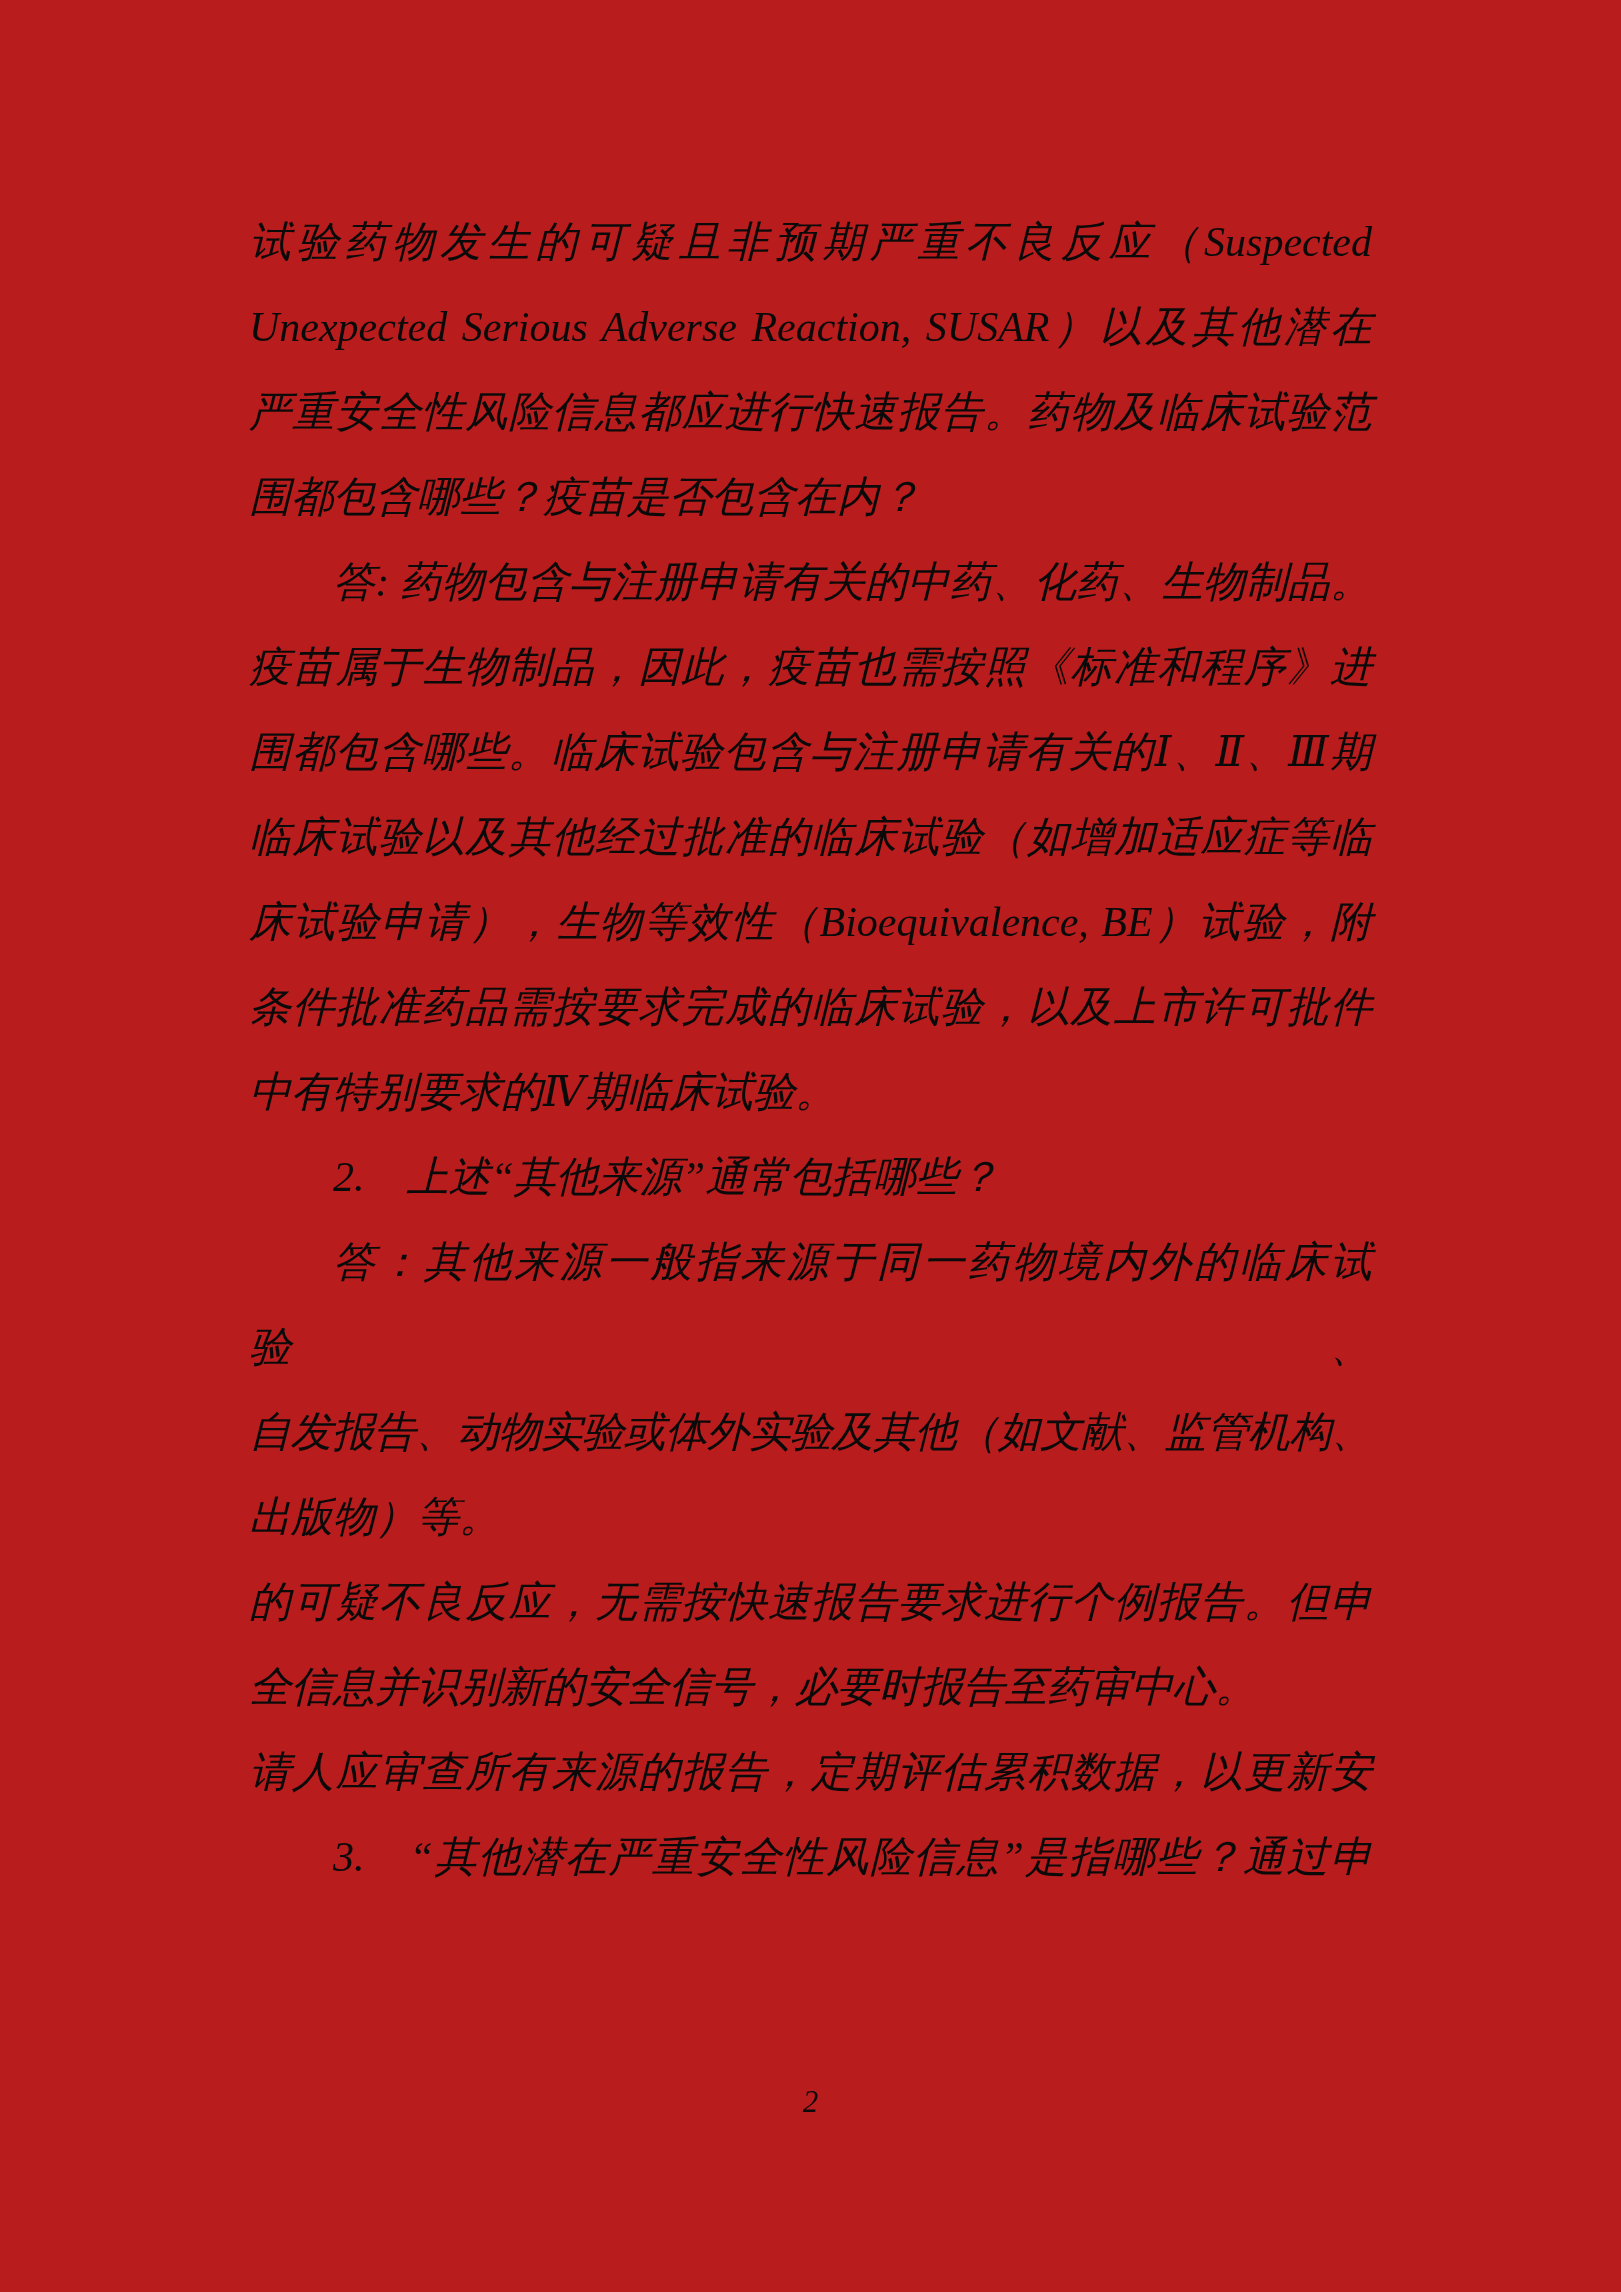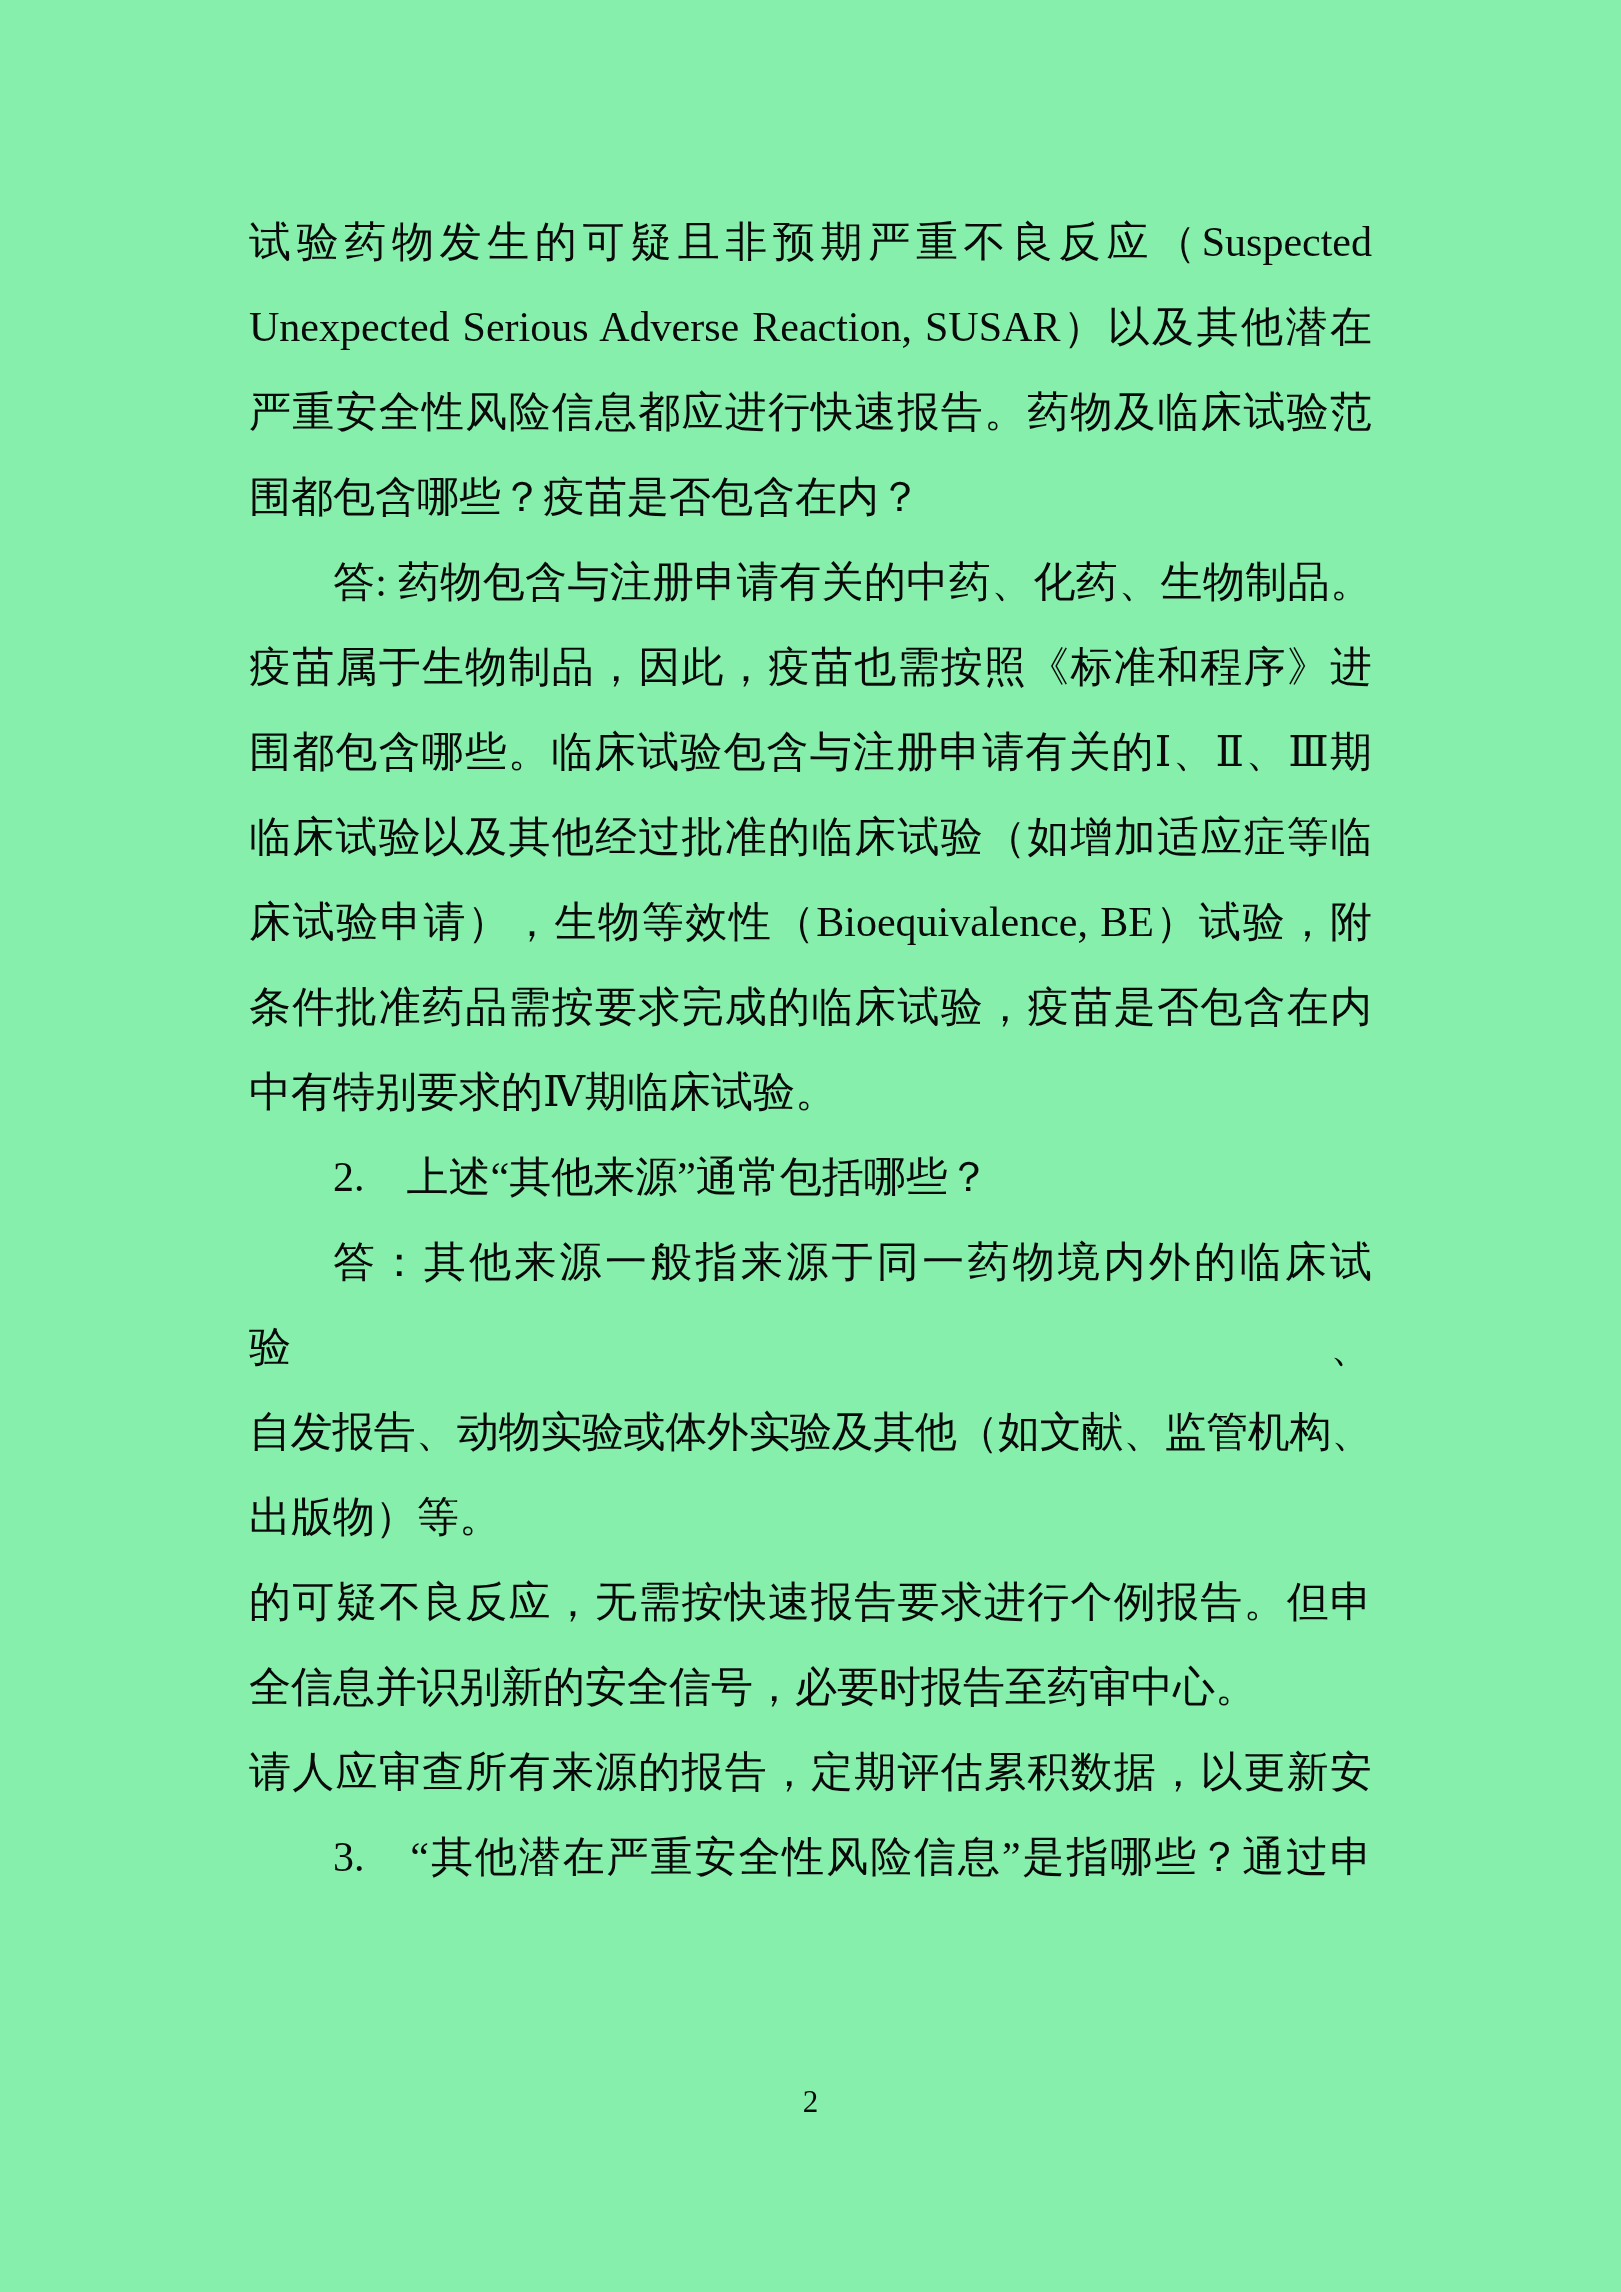--- a/index.html
+++ b/index.html
@@ -4,24 +4,25 @@
 <style>
   html, body {
     margin: 0;
     padding: 0;
     background: #fdfdfd;
   }
   .page {
     position: relative;
     width: 1621px;
     height: 2293px;
-    background: #86efac;
+    background: #b91c1c;
     font-family: "Liberation Serif", "DejaVu Serif", serif;
     color: #0a0a0a;
     overflow: hidden;
+    font-style: italic;
   }
   .body-text {
     position: absolute;
     left: 249px;
     top: 200px;
     width: 1123px;
     font-size: 42px;
     line-height: 85px;
   }
   .line {
@@ -54,21 +55,21 @@
   <div class="body-text">
     <div class="line fill">试验药物发生的可疑且非预期严重不良反应（Suspected</div>
     <div class="line fill">Unexpected Serious Adverse Reaction, SUSAR）以及其他潜在</div>
     <div class="line fill">严重安全性风险信息都应进行快速报告。药物及临床试验范</div>
     <div class="line">围都包含哪些？疫苗是否包含在内？</div>
     <div class="line fill indent">答: 药物包含与注册申请有关的中药、化药、生物制品。</div>
     <div class="line fill">疫苗属于生物制品，因此，疫苗也需按照《标准和程序》进</div>
     <div class="line fill">围都包含哪些。临床试验包含与注册申请有关的Ⅰ、Ⅱ、Ⅲ期</div>
     <div class="line fill">临床试验以及其他经过批准的临床试验（如增加适应症等临</div>
     <div class="line fill">床试验申请），生物等效性（Bioequivalence, BE）试验，附</div>
-    <div class="line fill">条件批准药品需按要求完成的临床试验，疫苗是否包含在内</div>
+    <div class="line fill">条件批准药品需按要求完成的临床试验，以及上市许可批件</div>
     <div class="line">中有特别要求的Ⅳ期临床试验。</div>
     <div class="line indent">2.　上述“其他来源”通常包括哪些？</div>
     <div class="line fill indent">答：其他来源一般指来源于同一药物境内外的临床试验、</div>
     <div class="line fill tight">自发报告、动物实验或体外实验及其他（如文献、监管机构、</div>
     <div class="line">出版物）等。</div>
     <div class="line fill">的可疑不良反应，无需按快速报告要求进行个例报告。但申</div>
     <div class="line">全信息并识别新的安全信号，必要时报告至药审中心。</div>
     <div class="line fill">请人应审查所有来源的报告，定期评估累积数据，以更新安</div>
     <div class="line fill indent">3.　“其他潜在严重安全性风险信息”是指哪些？通过申</div>
   </div>

